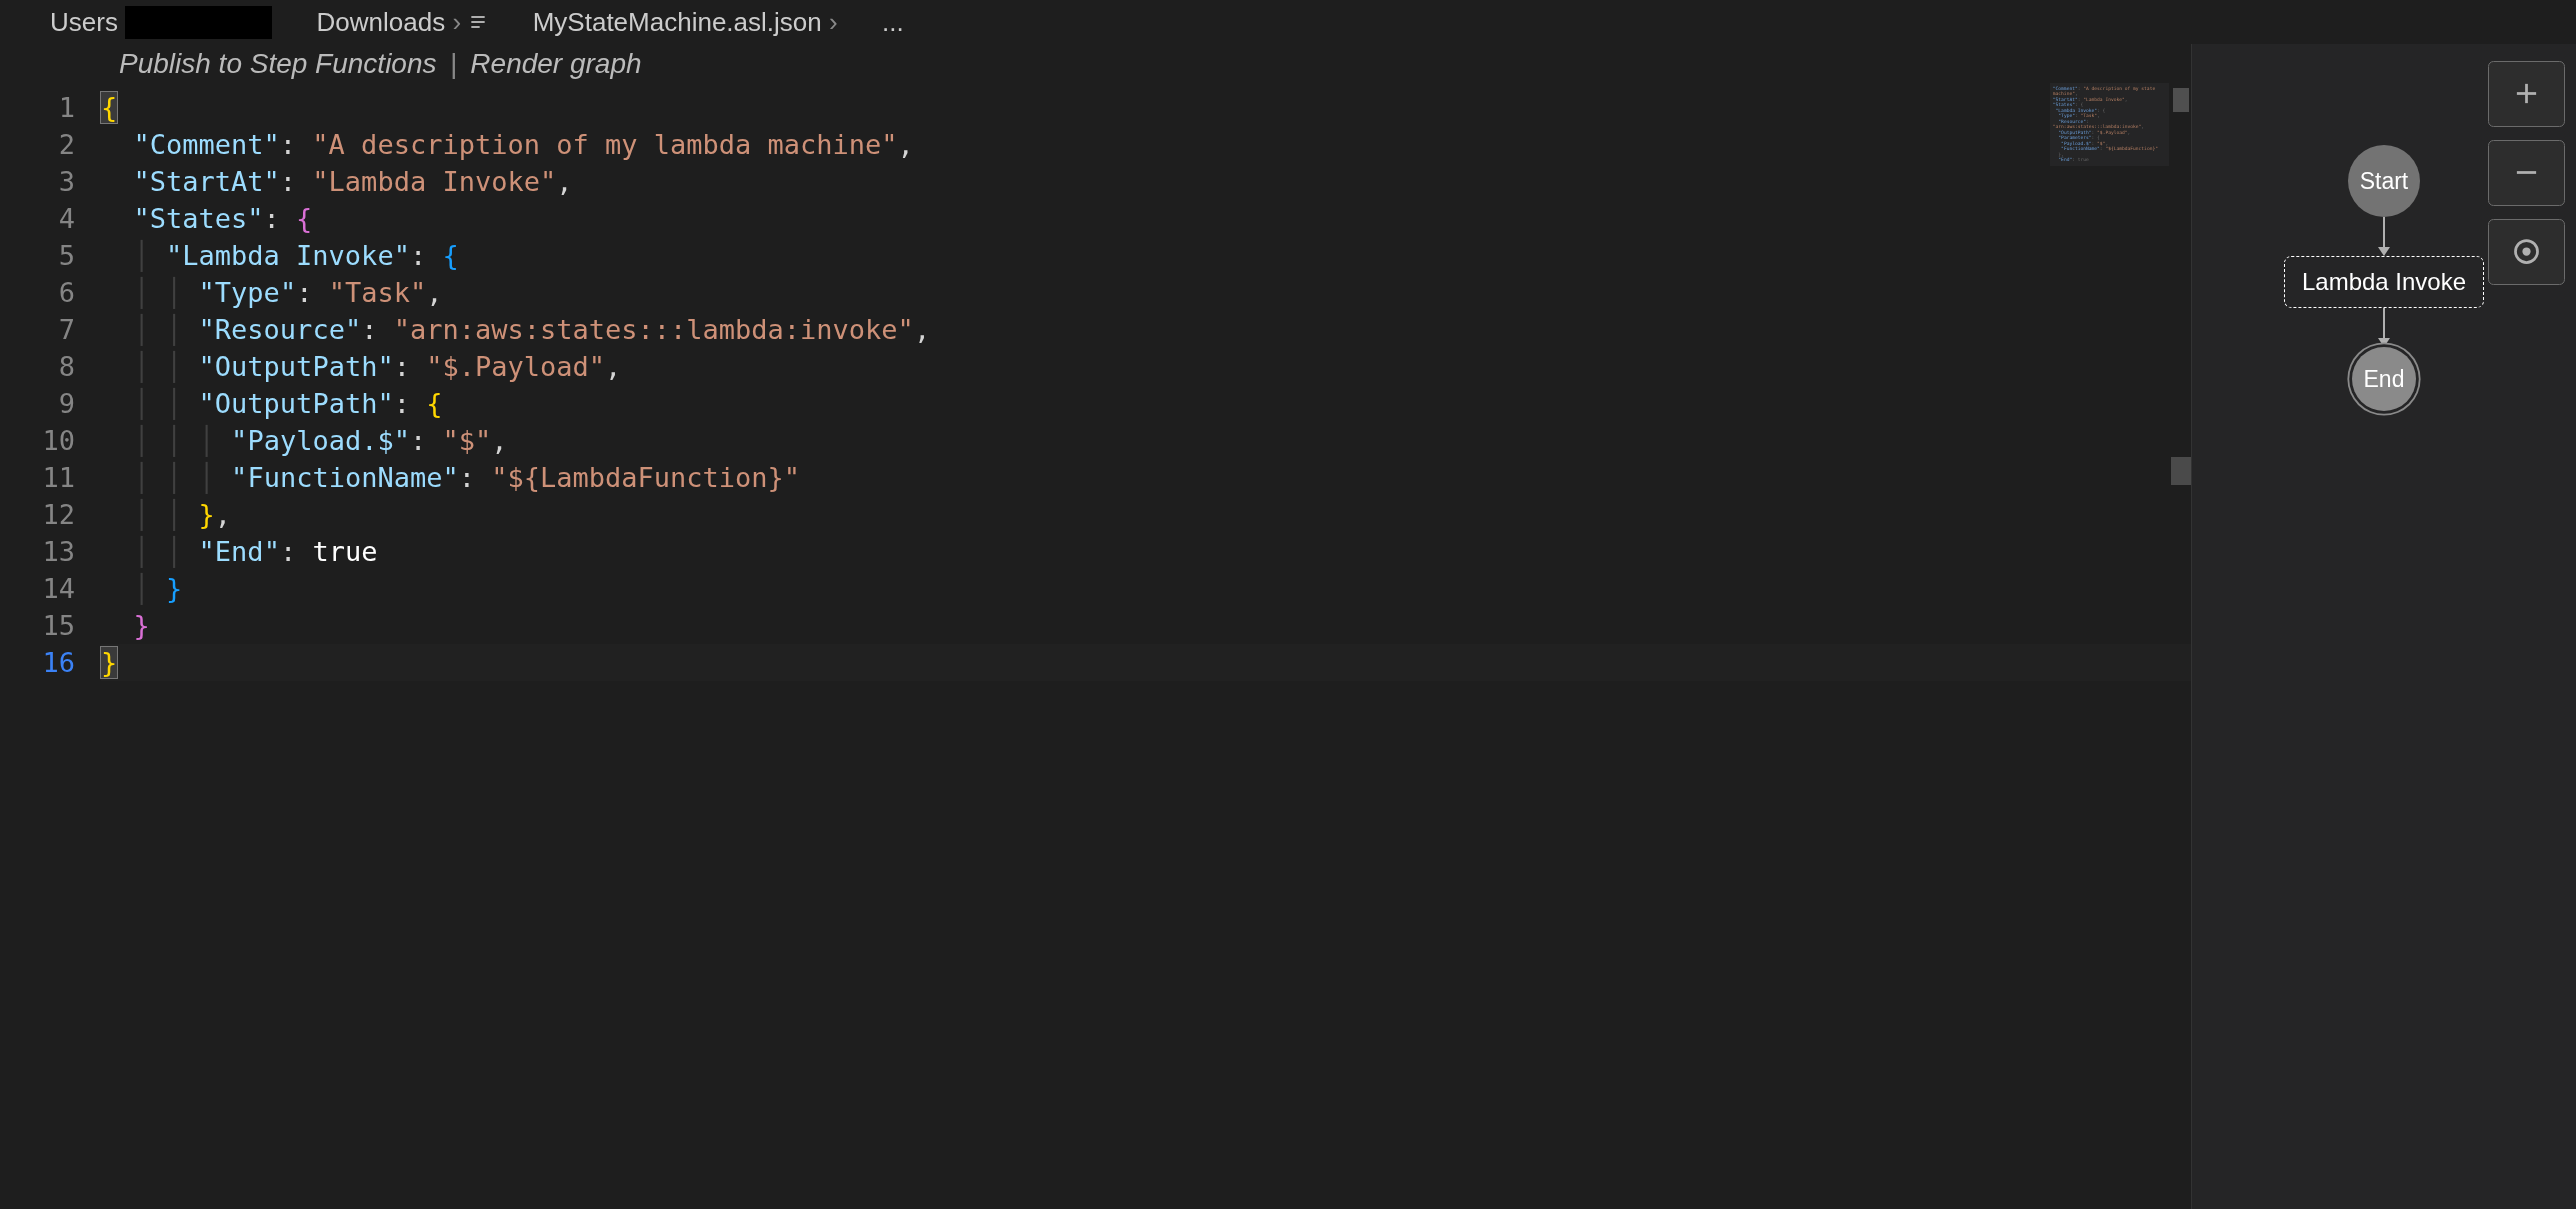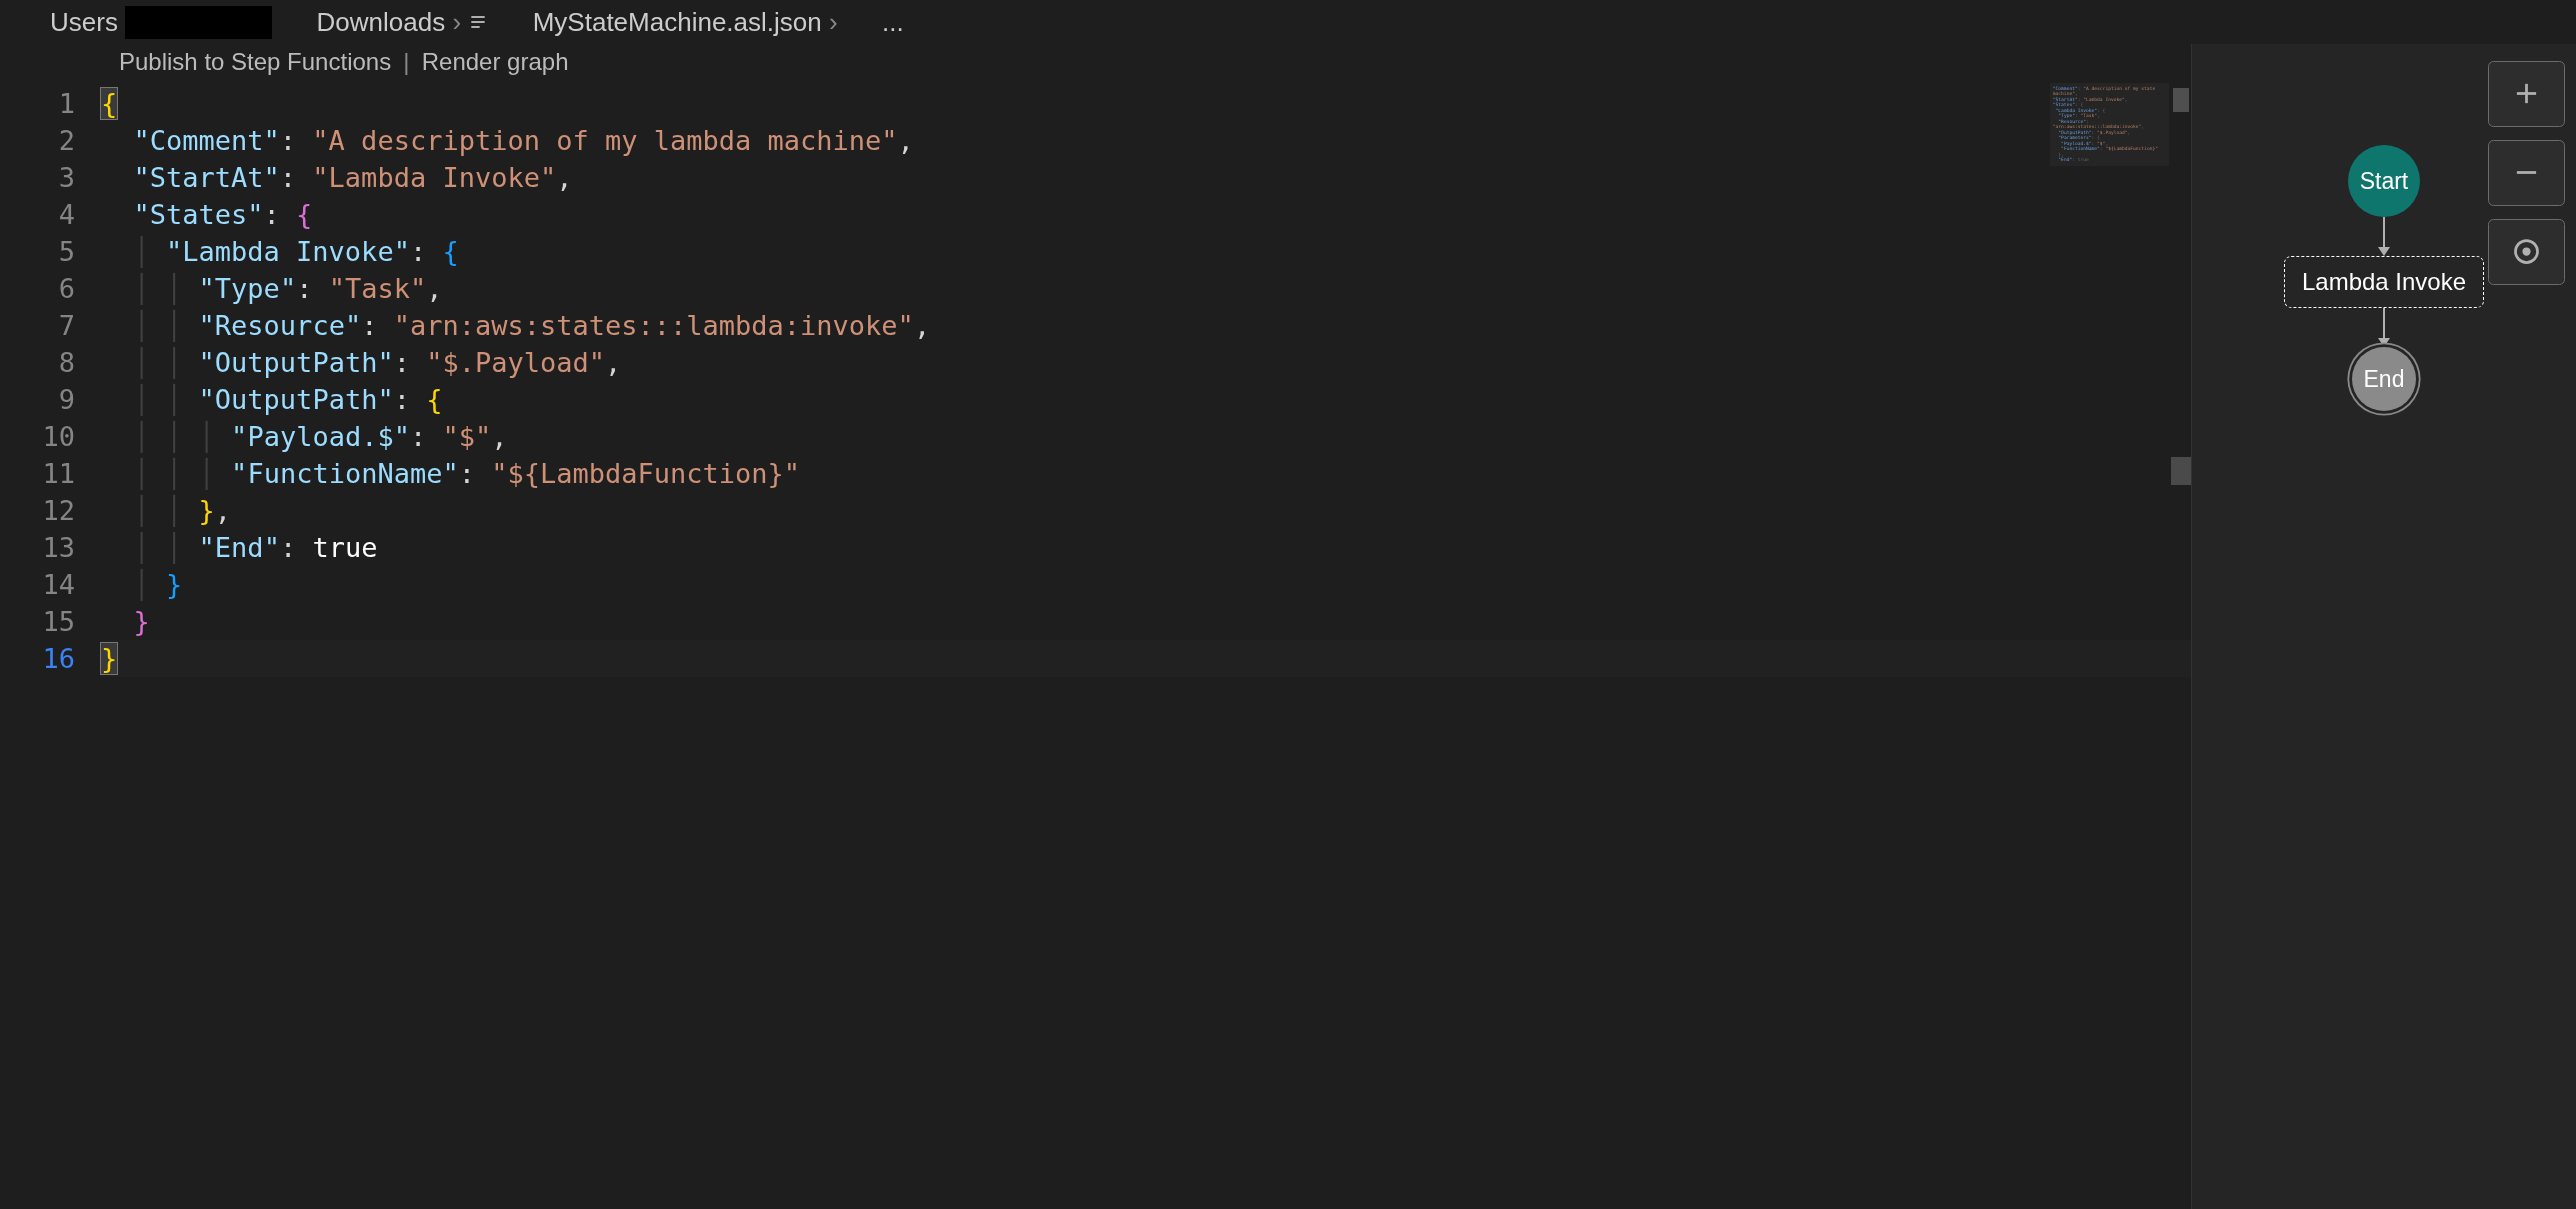--- a/index.html
+++ b/index.html
@@ -43,22 +43,23 @@
     }
     .editor-panel {
       flex: 1;
       display: flex;
       flex-direction: column;
       position: relative;
       overflow: hidden;
     }
     .actions-bar {
       padding: 3.7px 0 9.2px 119px;
-      font-size: 24px;
+      font-size: 28px;
       color: #bbbbbb;
+      font-style: italic;
     }
     .action-link {
       color: #bbbbbb;
       cursor: pointer;
     }
     .action-sep { color: #888; margin: 0 5.5px; }
     .code-area {
       display: flex;
       flex: 1;
       font-family: "Menlo", "Monaco", "Consolas", monospace;
@@ -161,21 +162,21 @@
     .graph-diagram {
       margin-top: 101px;
       display: flex;
       flex-direction: column;
       align-items: center;
     }
     .graph-node-circle {
       width: 72px;
       height: 72px;
       border-radius: 50%;
-      background: #0f766e;
+      background: #737373;
       color: #fff;
       display: flex;
       align-items: center;
       justify-content: center;
       font-size: 23px;
     }
     .graph-node-end {
       width: 64px;
       height: 64px;
       border-radius: 50%;

